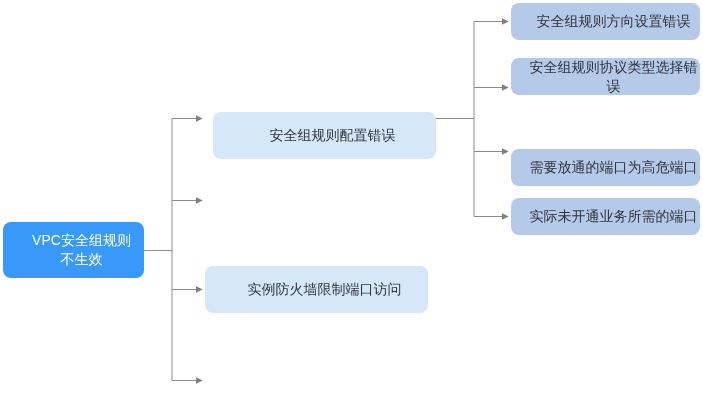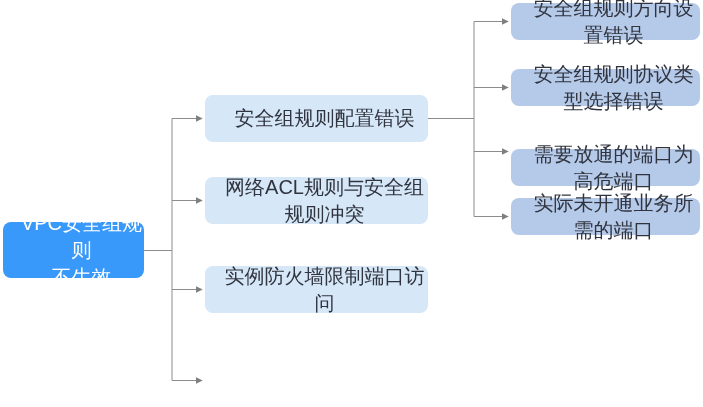--- a/index.html
+++ b/index.html
@@ -32,45 +32,45 @@
   .connectors path, .connectors line {
     stroke: var(--line-color);
     stroke-width: 1;
     fill: none;
   }
   .node {
     position: absolute;
     display: flex; align-items: center; justify-content: center;
     text-align: center;
     border-radius: 8px;
-    font-size: 20px;
+    font-size: 14px;
     color: var(--node-text);
     white-space: pre-line;
     line-height: 1.35;
     padding-left: 16px;
   }
   .node-root {
     left: 3px; top: 222px; width: 141px; height: 56px;
     background: var(--root-fill);
     color: var(--root-text);
   }
   .node-mid {
     left: 205px; width: 223px; height: 47px;
     background: var(--mid-fill);
   }
-  .mid-0 { top: 95px; }
+  .mid-0 { top: 112px; margin-left: 8px; }
   .mid-1 { top: 177px; }
   .mid-2 { top: 266px; }
   .mid-3 { top: 357px; }
   .node-leaf {
     left: 511px; width: 189px; height: 37px;
     background: var(--leaf-fill);
   }
   .leaf-0 { top: 3px; }
-  .leaf-1 { top: 69px; }
+  .leaf-1 { top: 58px; }
   .leaf-2 { top: 133px; margin-top: 16px; }
   .leaf-3 { top: 198px; }
 </style>
 </head>
 <body>
 
 <div class="canvas">
 
   <svg class="connectors" width="703" height="407" viewBox="0 0 703 407" xmlns="http://www.w3.org/2000/svg">
     <defs>
@@ -95,21 +95,20 @@
     <line x1="474" y1="21.5" x2="508" y2="21.5" marker-end="url(#arrow)"></line>
     <line x1="474" y1="87.5" x2="508" y2="87.5" marker-end="url(#arrow)"></line>
     <line x1="474" y1="151.5" x2="508" y2="151.5" marker-end="url(#arrow)"></line>
     <line x1="474" y1="216.5" x2="508" y2="216.5" marker-end="url(#arrow)"></line>
   </svg>
 
   <div class="node node-root">VPC安全组规则
 不生效</div>
 
   <div class="node node-mid mid-0">安全组规则配置错误</div>
-  <div class="node node-mid mid-1">网络ACL规则与安全组规则冲突</div>
   <div class="node node-mid mid-2">实例防火墙限制端口访问</div>
 
   <div class="node node-leaf leaf-0">安全组规则方向设置错误</div>
   <div class="node node-leaf leaf-1">安全组规则协议类型选择错误</div>
   <div class="node node-leaf leaf-2">需要放通的端口为高危端口</div>
   <div class="node node-leaf leaf-3">实际未开通业务所需的端口</div>
 
 </div>
 
 </body></html>

